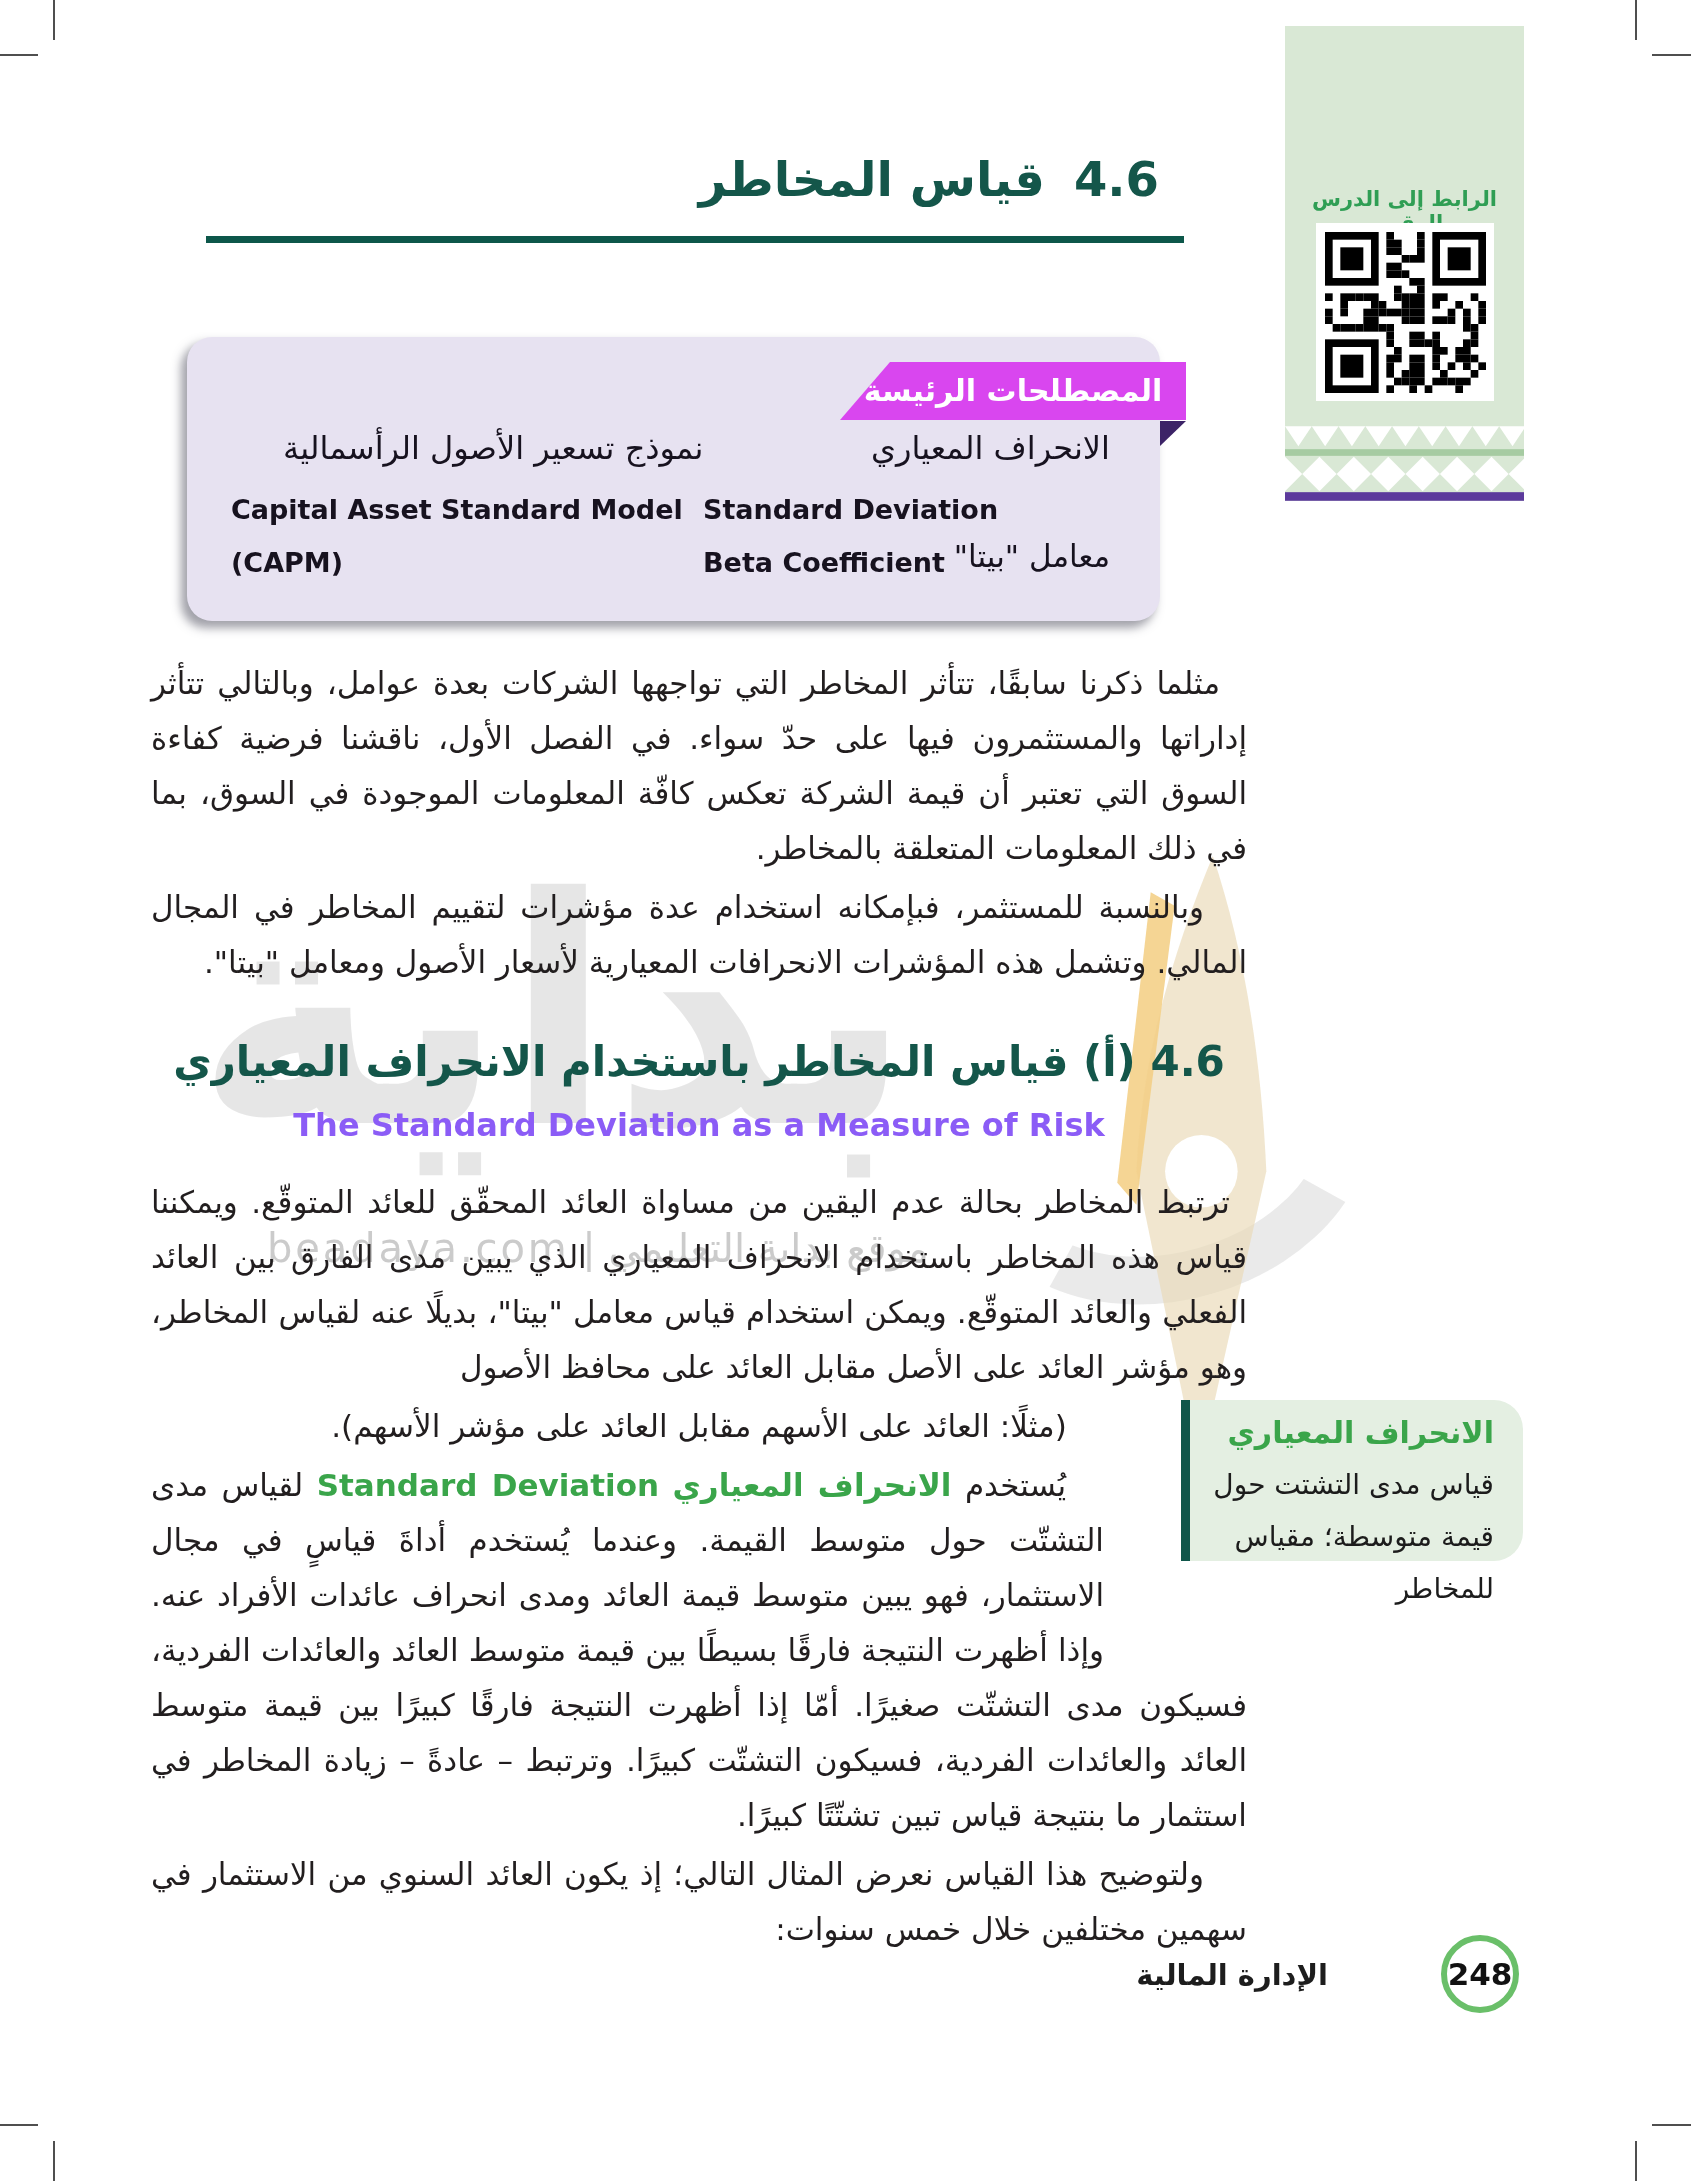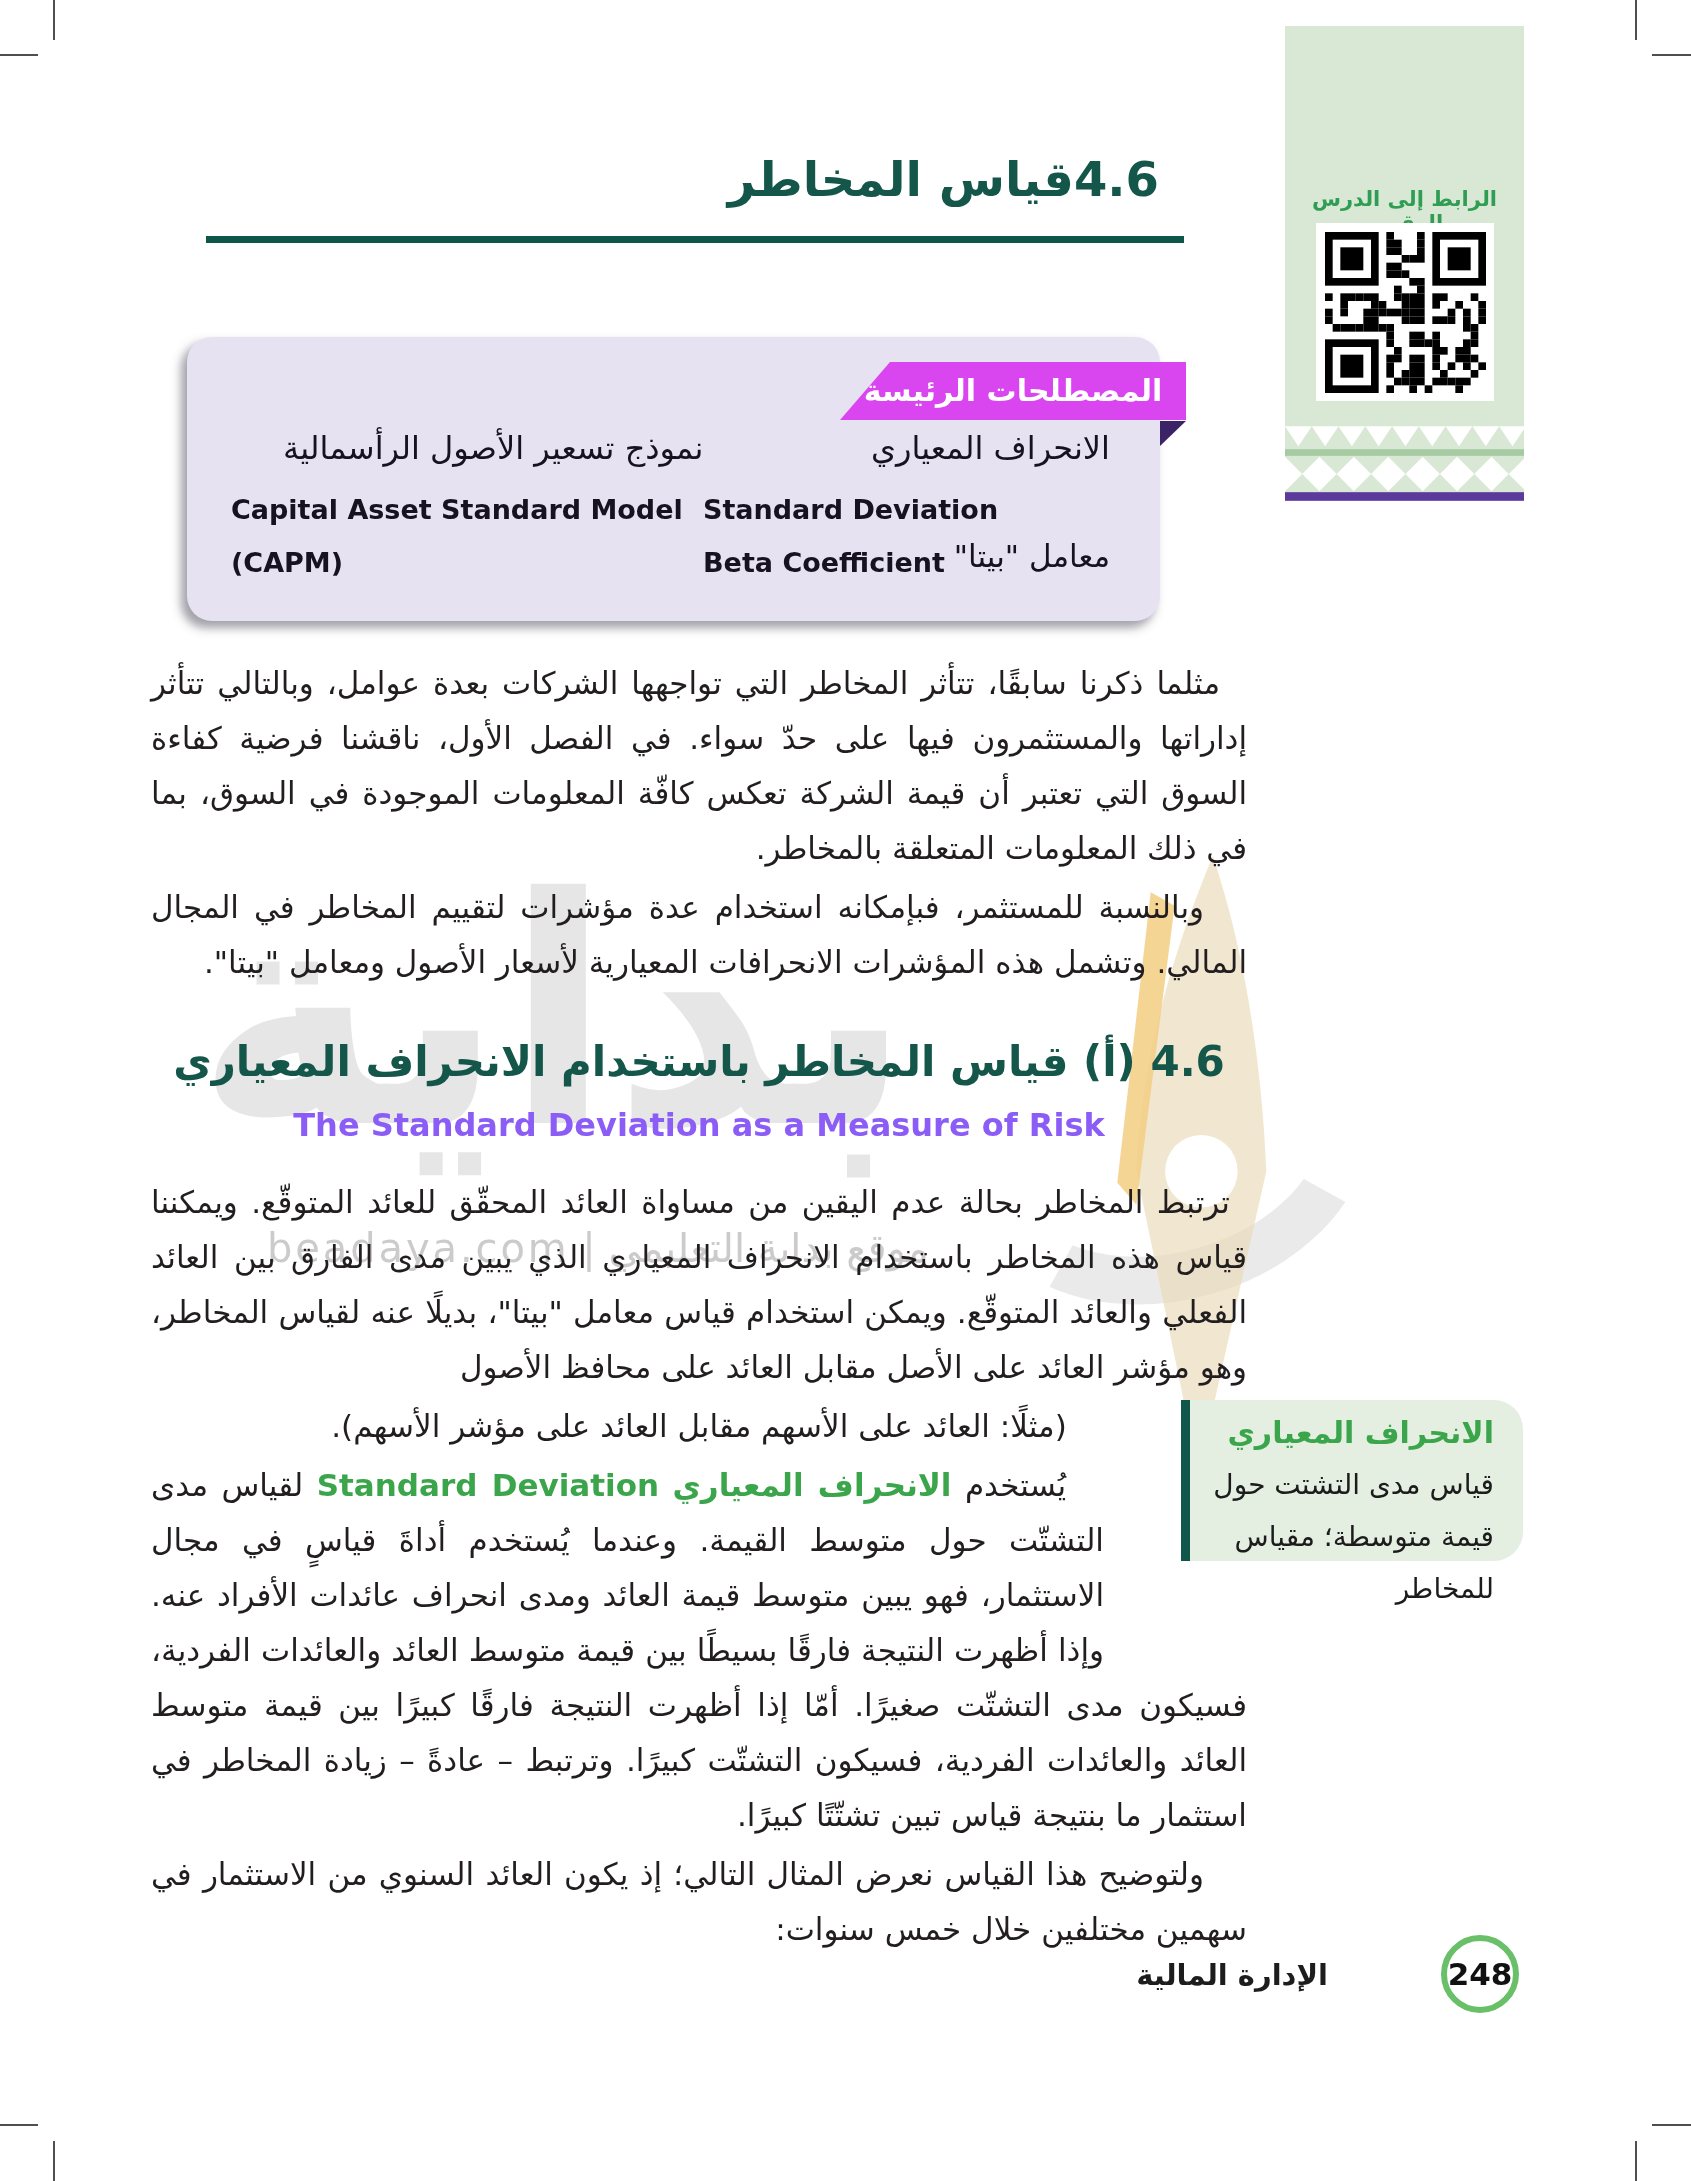--- a/index.html
+++ b/index.html
@@ -23,21 +23,21 @@
   .wm-caption{
     position:absolute;left:268px;top:1225px;font-size:40px;color:#c6c6c6;
     letter-spacing:2.9px;opacity:.9;direction:rtl;white-space:nowrap;
   }
   .wm-pen{position:absolute;left:1099px;top:856px;opacity:.8;}
   
   .title{
     position:absolute;top:151px;right:532px;z-index:2;color:#14564a;
     font-size:48px;font-weight:bold;white-space:nowrap;direction:rtl;
   }
-  .title .num{}
+  .title .num{margin-left:29px;}
   .rule{position:absolute;left:207px;top:236px;width:978px;height:6.7px;background:#0d574a;z-index:2;}
   
   .qr-panel{position:absolute;left:1286px;top:26px;width:239px;height:475px;background:#d9e8d5;z-index:2;}
   .qr-label{position:absolute;top:161px;left:0;width:100%;text-align:center;color:#2f9e54;font-weight:bold;font-size:21px;}
   .qr-box{position:absolute;left:31px;top:197px;width:178px;height:178px;background:#ffffff;}
   .qr-box svg{position:absolute;left:8.6px;top:8.6px;}
   .qr-url{position:absolute;top:409px;left:0;width:100%;text-align:center;color:#1b5a4e;font-weight:bold;font-size:26px;direction:ltr;}
   .qr-strip{position:absolute;left:0;bottom:0;width:239px;height:75px;}
   
   .terms-box{

